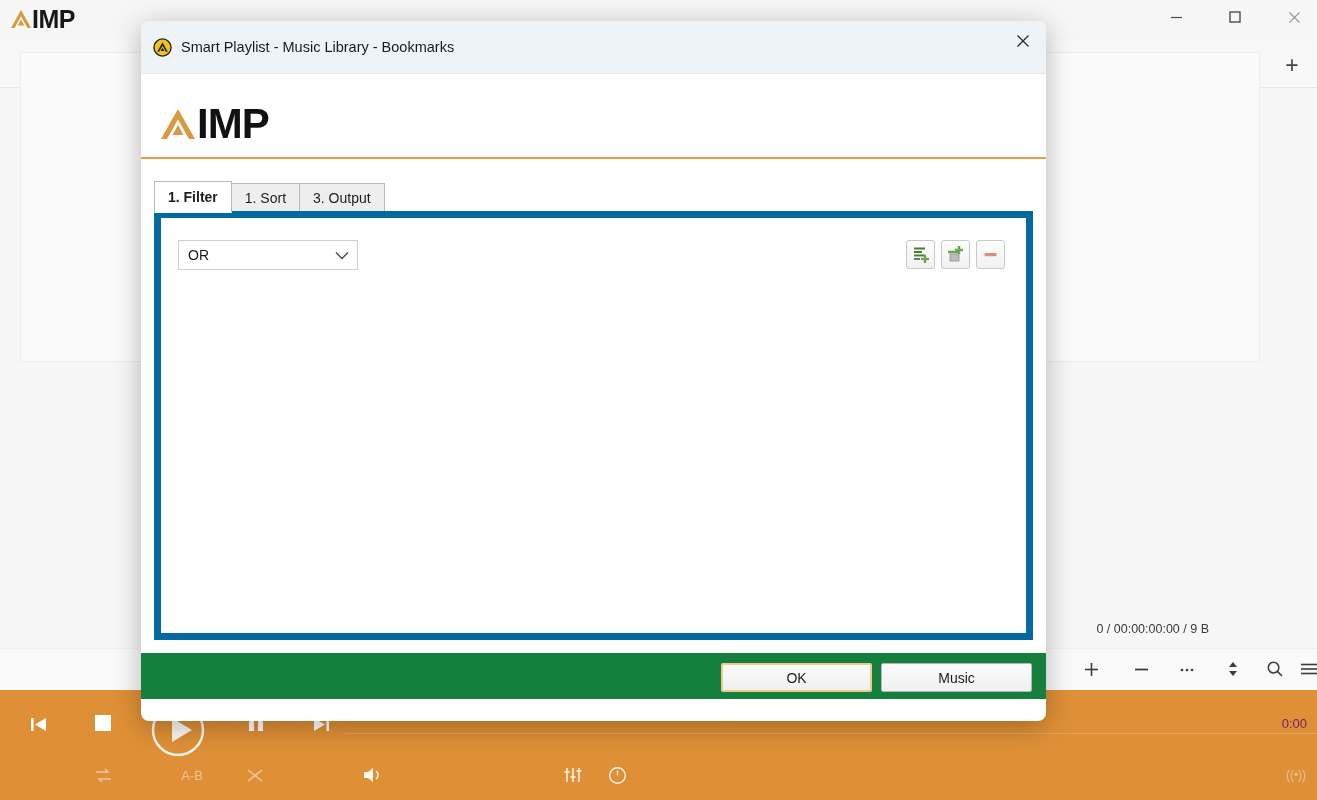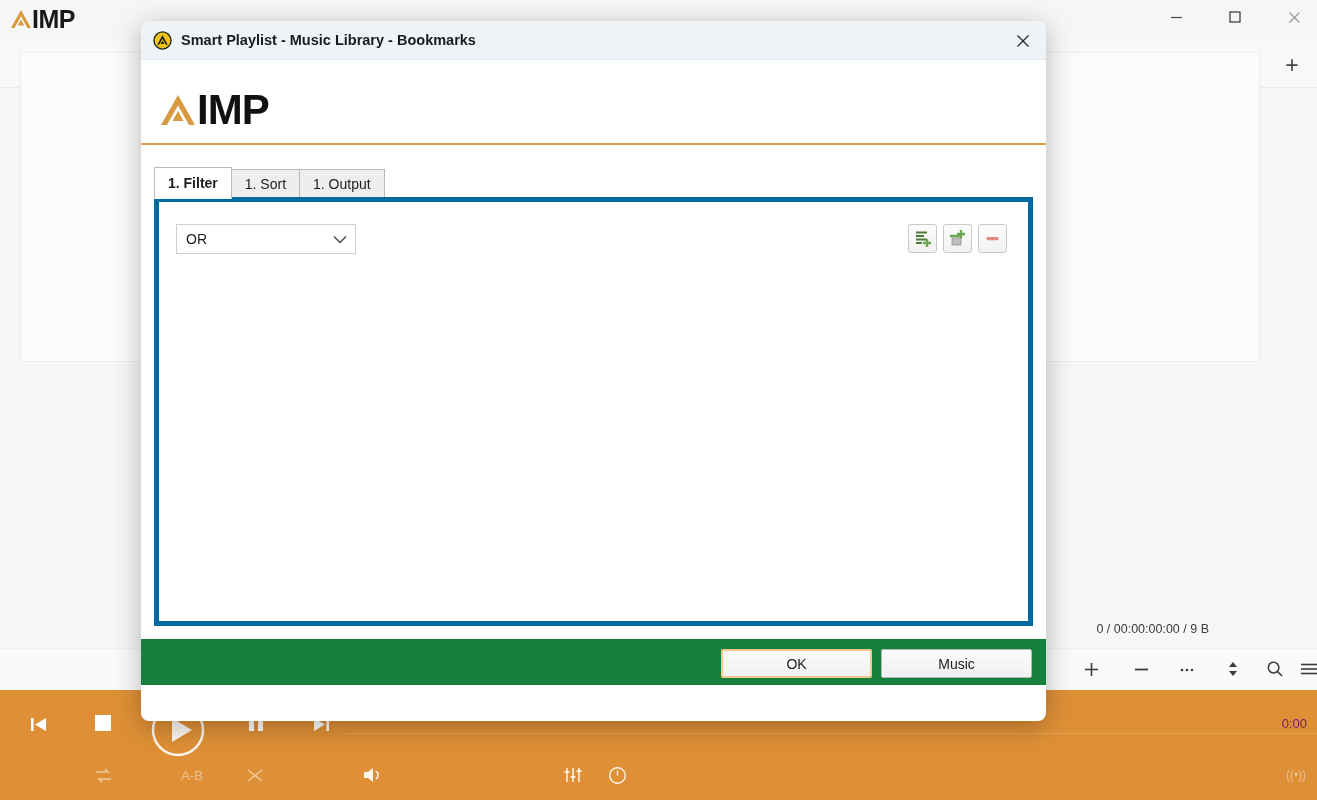--- a/index.html
+++ b/index.html
@@ -95,23 +95,23 @@
 
   
   #dialog {
     position: absolute; left: 141px; top: 21px; width: 905px; height: 700px;
     background: #ffffff;
     border-radius: 8px;
     box-shadow: 0 6px 28px rgba(0,0,0,0.28);
     overflow: hidden;
   }
   .dlg-title {
-    position: relative; height: 39px; background: #eef3f7;
+    position: relative; height: 53px; background: #eef3f7;
     border-bottom: 1px solid #e3e9ee;
-    display: flex; align-items: center; font-weight: bold;
+    display: flex; align-items: center;
   }
   .dlg-icon {
     margin-left: 12px; width: 19px; height: 19px; flex: none;
   }
   .dlg-title-text {
     margin-left: 9px; font-size: 14.5px; color: #1b1b1b;
   }
   .dlg-close {
     position: absolute; right: 0; top: 0; width: 46px; height: 39px;
     display: flex; align-items: center; justify-content: center;
@@ -144,21 +144,21 @@
     background: #eeeeee;
     margin-right: -1px;
   }
   .tab.active {
     background: #ffffff; font-weight: bold; height: 32px;
     border-bottom-color: #ffffff; position: relative; z-index: 3;
   }
 
   .filter-panel {
     position: absolute; left: 13px; top: 52px; right: 13px; bottom: 13px;
-    border: 5px solid #0369a1; background: #ffffff;
+    border: 7px solid #0369a1; background: #ffffff;
   }
   .combo {
     position: absolute; left: 17px; top: 22px; width: 180px; height: 30px;
     border: 1px solid #cfcfcf; background: #ffffff;
     display: flex; align-items: center;
   }
   .combo-text { margin-left: 9px; font-size: 14px; color: #1b1b1b; }
   .combo-arrow {
     position: absolute; right: 0; top: 0; width: 30px; height: 28px;
     display: flex; align-items: center; justify-content: center;
@@ -368,21 +368,21 @@
       </svg>
       <span class="big-word">IMP</span>
     </div>
   </div>
 
   <div class="dlg-body">
 
     <div class="tabs">
       <div class="tab active">1. Filter</div>
       <div class="tab">1. Sort</div>
-      <div class="tab">1. Output</div>
+      <div class="tab">3. Output</div>
     </div>
 
     <div class="filter-panel">
 
       <div class="combo">
         <span class="combo-text">OR</span>
         <span class="combo-arrow">
           <svg width="14" height="9" viewBox="0 0 14 9">
             <polyline points="1,1.5 7,7.5 13,1.5" fill="none" stroke="#4a4a4a" stroke-width="1.4"></polyline>
           </svg>

